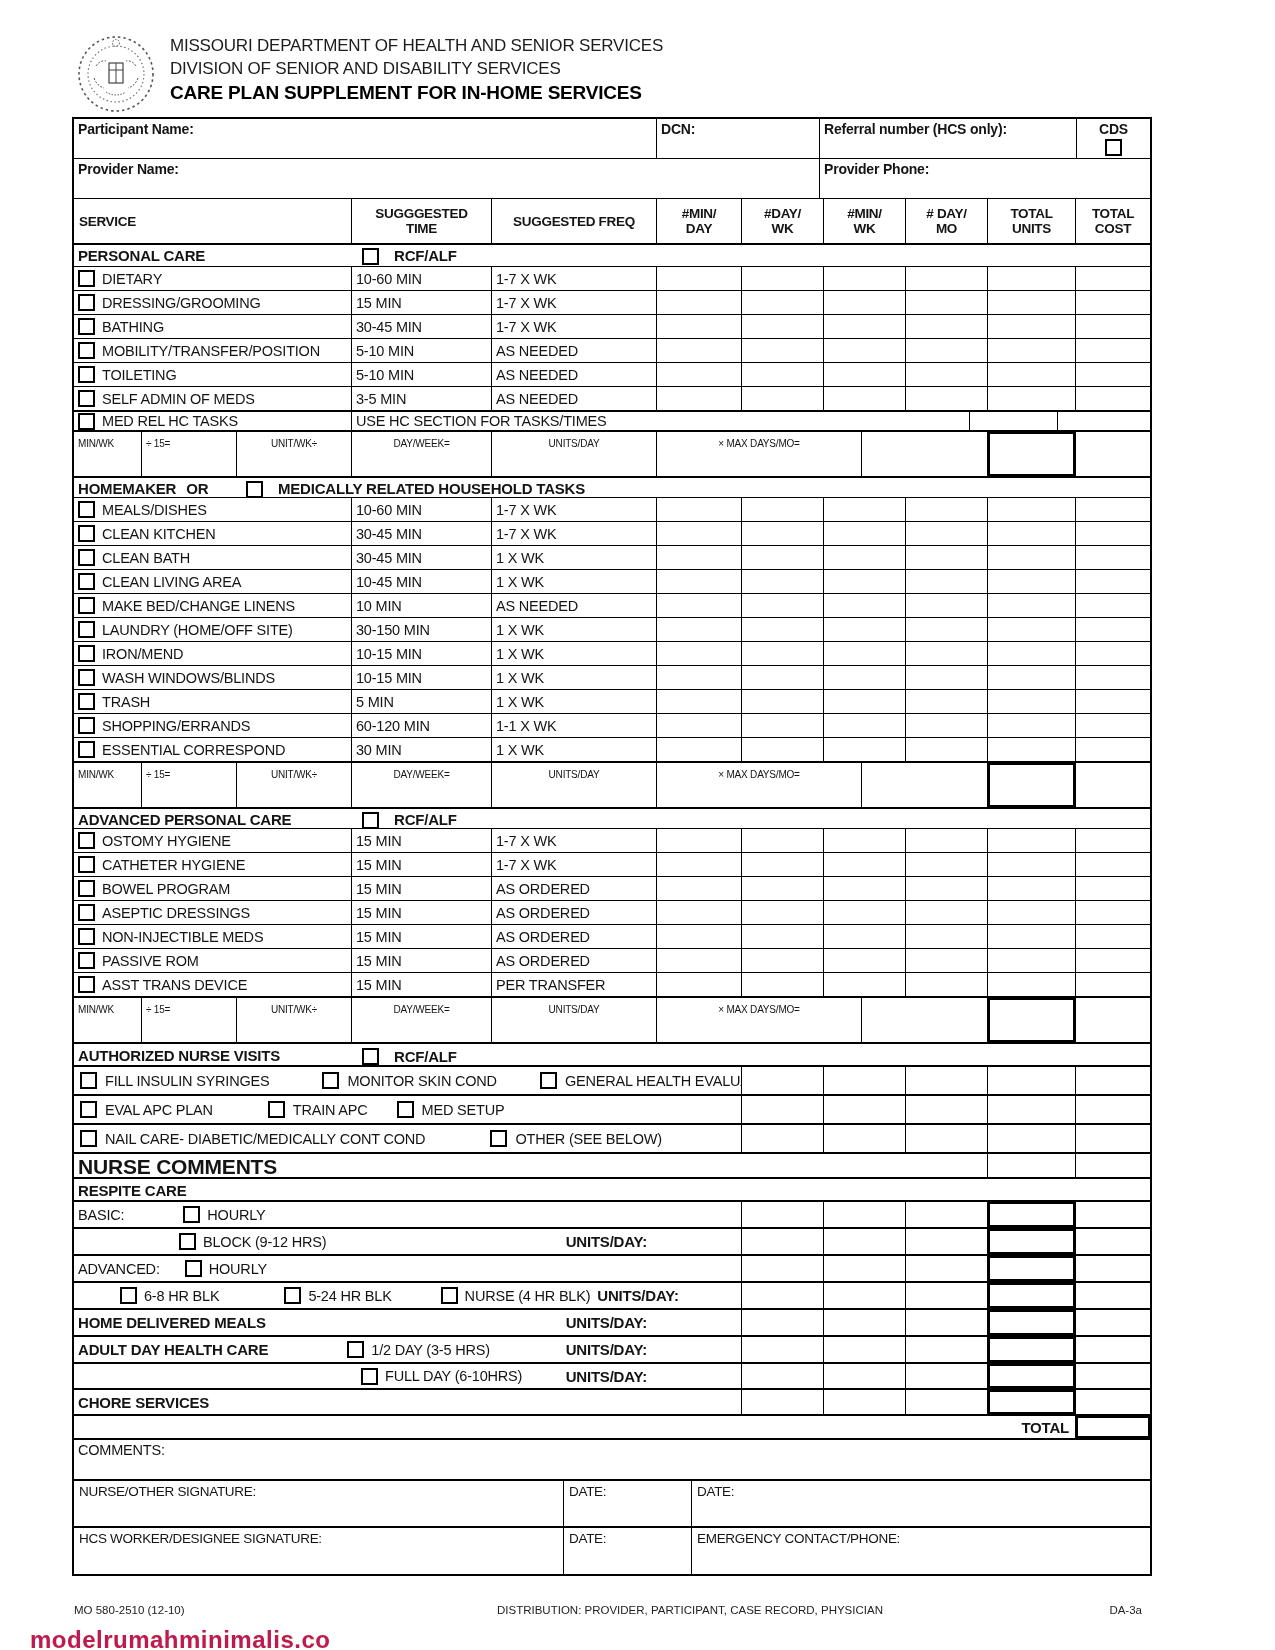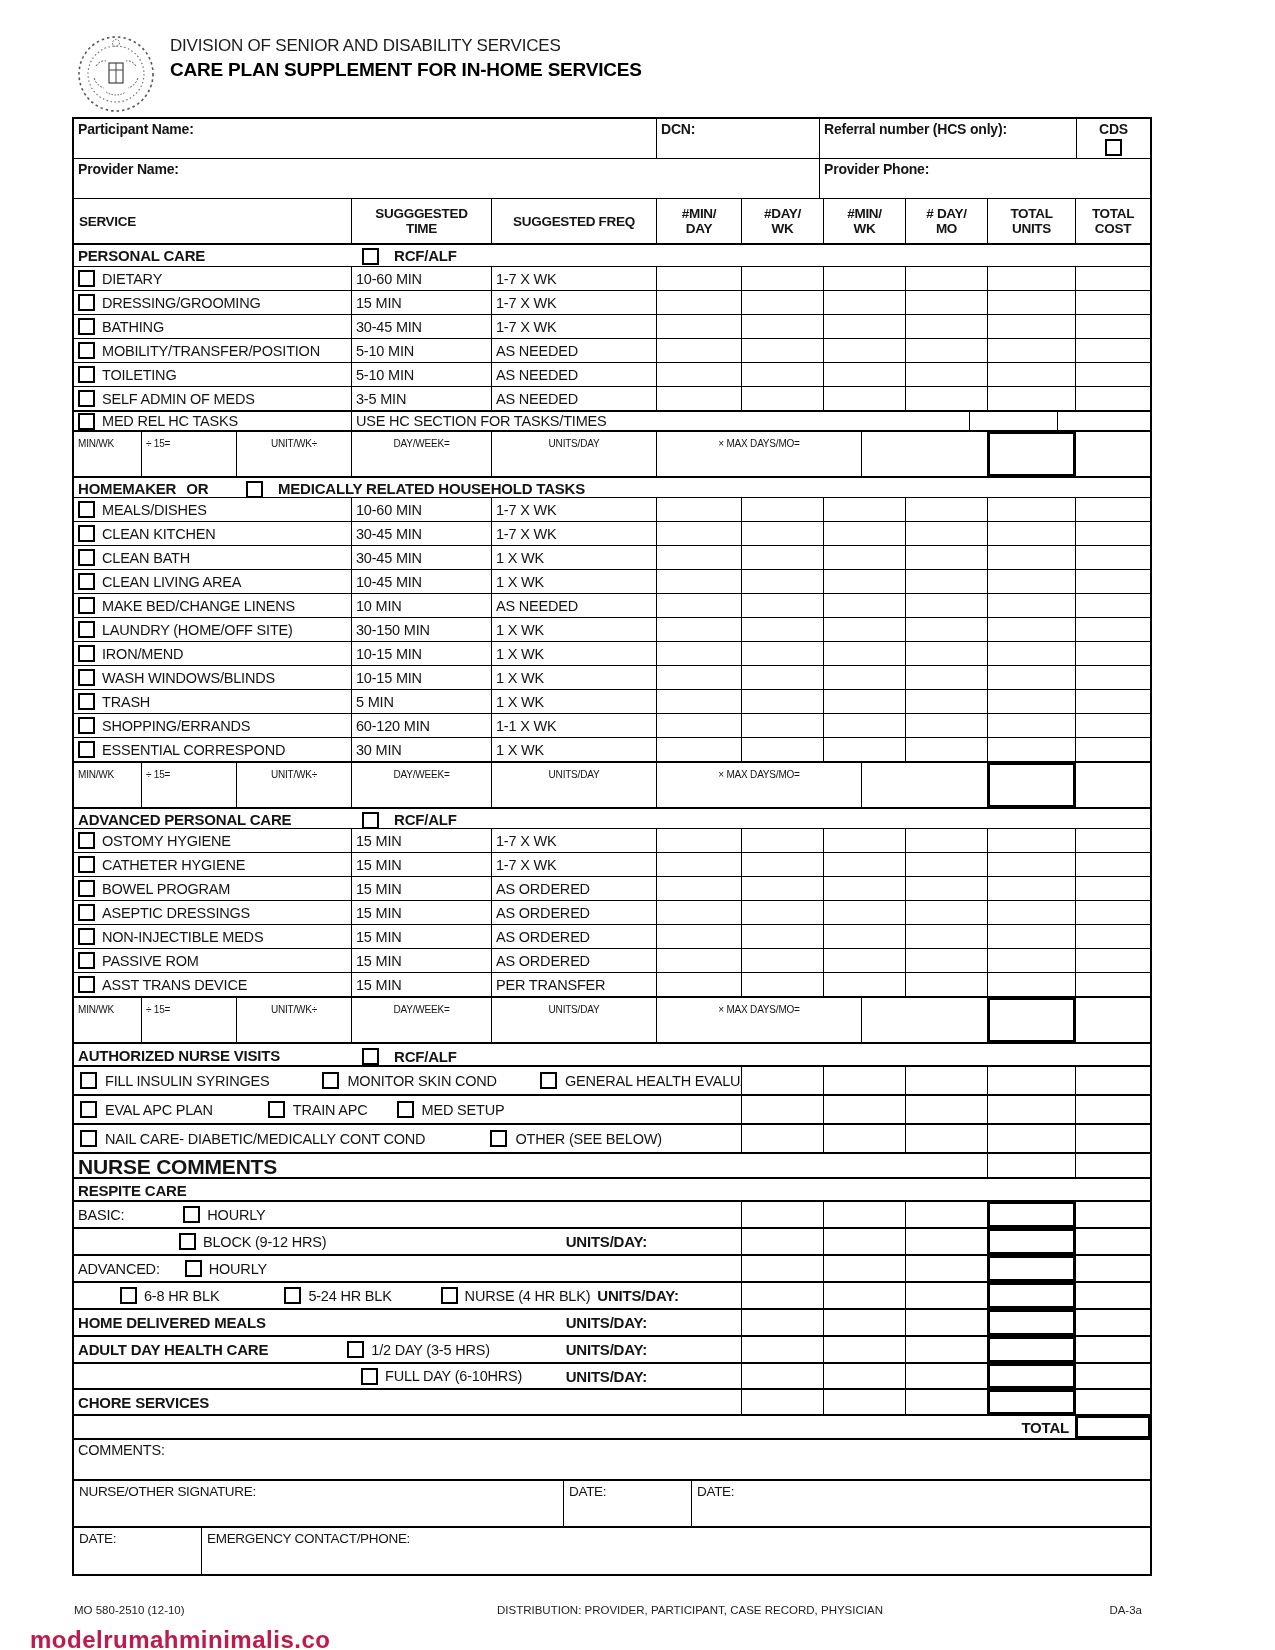--- a/index.html
+++ b/index.html
@@ -86,20 +86,21 @@
       <circle cx="40" cy="44" r="28" fill="none" stroke="#666" stroke-width="1.1" stroke-dasharray="1.5 2.5"></circle>
       <circle cx="40" cy="13" r="3.5" fill="none" stroke="#555" stroke-width="1" stroke-dasharray="1.5 1.5"></circle>
       <rect x="33" y="33" width="14" height="20" fill="none" stroke="#444" stroke-width="1.2"></rect>
       <line x1="33" y1="40" x2="47" y2="40" stroke="#444" stroke-width="1"></line>
       <line x1="40" y1="33" x2="40" y2="53" stroke="#444" stroke-width="1"></line>
       <path d="M20 36 q4 -6 10 -5 M60 36 q-4 -6 -10 -5" fill="none" stroke="#555" stroke-width="1" stroke-dasharray="2 1.5"></path>
       <path d="M18 48 q3 8 10 10 M62 48 q-3 8 -10 10" fill="none" stroke="#555" stroke-width="1" stroke-dasharray="2 1.5"></path>
       <path d="M30 62 q10 6 20 0" fill="none" stroke="#555" stroke-width="1" stroke-dasharray="1.5 1.5"></path>
     </svg>
     <div class="lh-text">
+      <div class="lh-line">MISSOURI DEPARTMENT OF HEALTH AND SENIOR SERVICES</div>
       <div class="lh-line">DIVISION OF SENIOR AND DISABILITY SERVICES</div>
       <div class="lh-title">CARE PLAN SUPPLEMENT FOR IN-HOME SERVICES</div>
     </div>
   </div>
 
   <div class="form">
 
     
     <div class="row h40 id">
       <div class="cell" style="width:583px">
@@ -829,20 +830,23 @@
       </div>
       <div class="cell" style="width:128px">
         <span>DATE:</span>
       </div>
       <div class="cell grow">
         <span>DATE:</span>
       </div>
     </div>
 
     <div class="row h48 bt2 sig nb">
+      <div class="cell" style="width:490px">
+        <span>HCS WORKER/DESIGNEE SIGNATURE:</span>
+      </div>
       <div class="cell" style="width:128px">
         <span>DATE:</span>
       </div>
       <div class="cell grow">
         <span>EMERGENCY CONTACT/PHONE:</span>
       </div>
     </div>
 
   </div>
 

